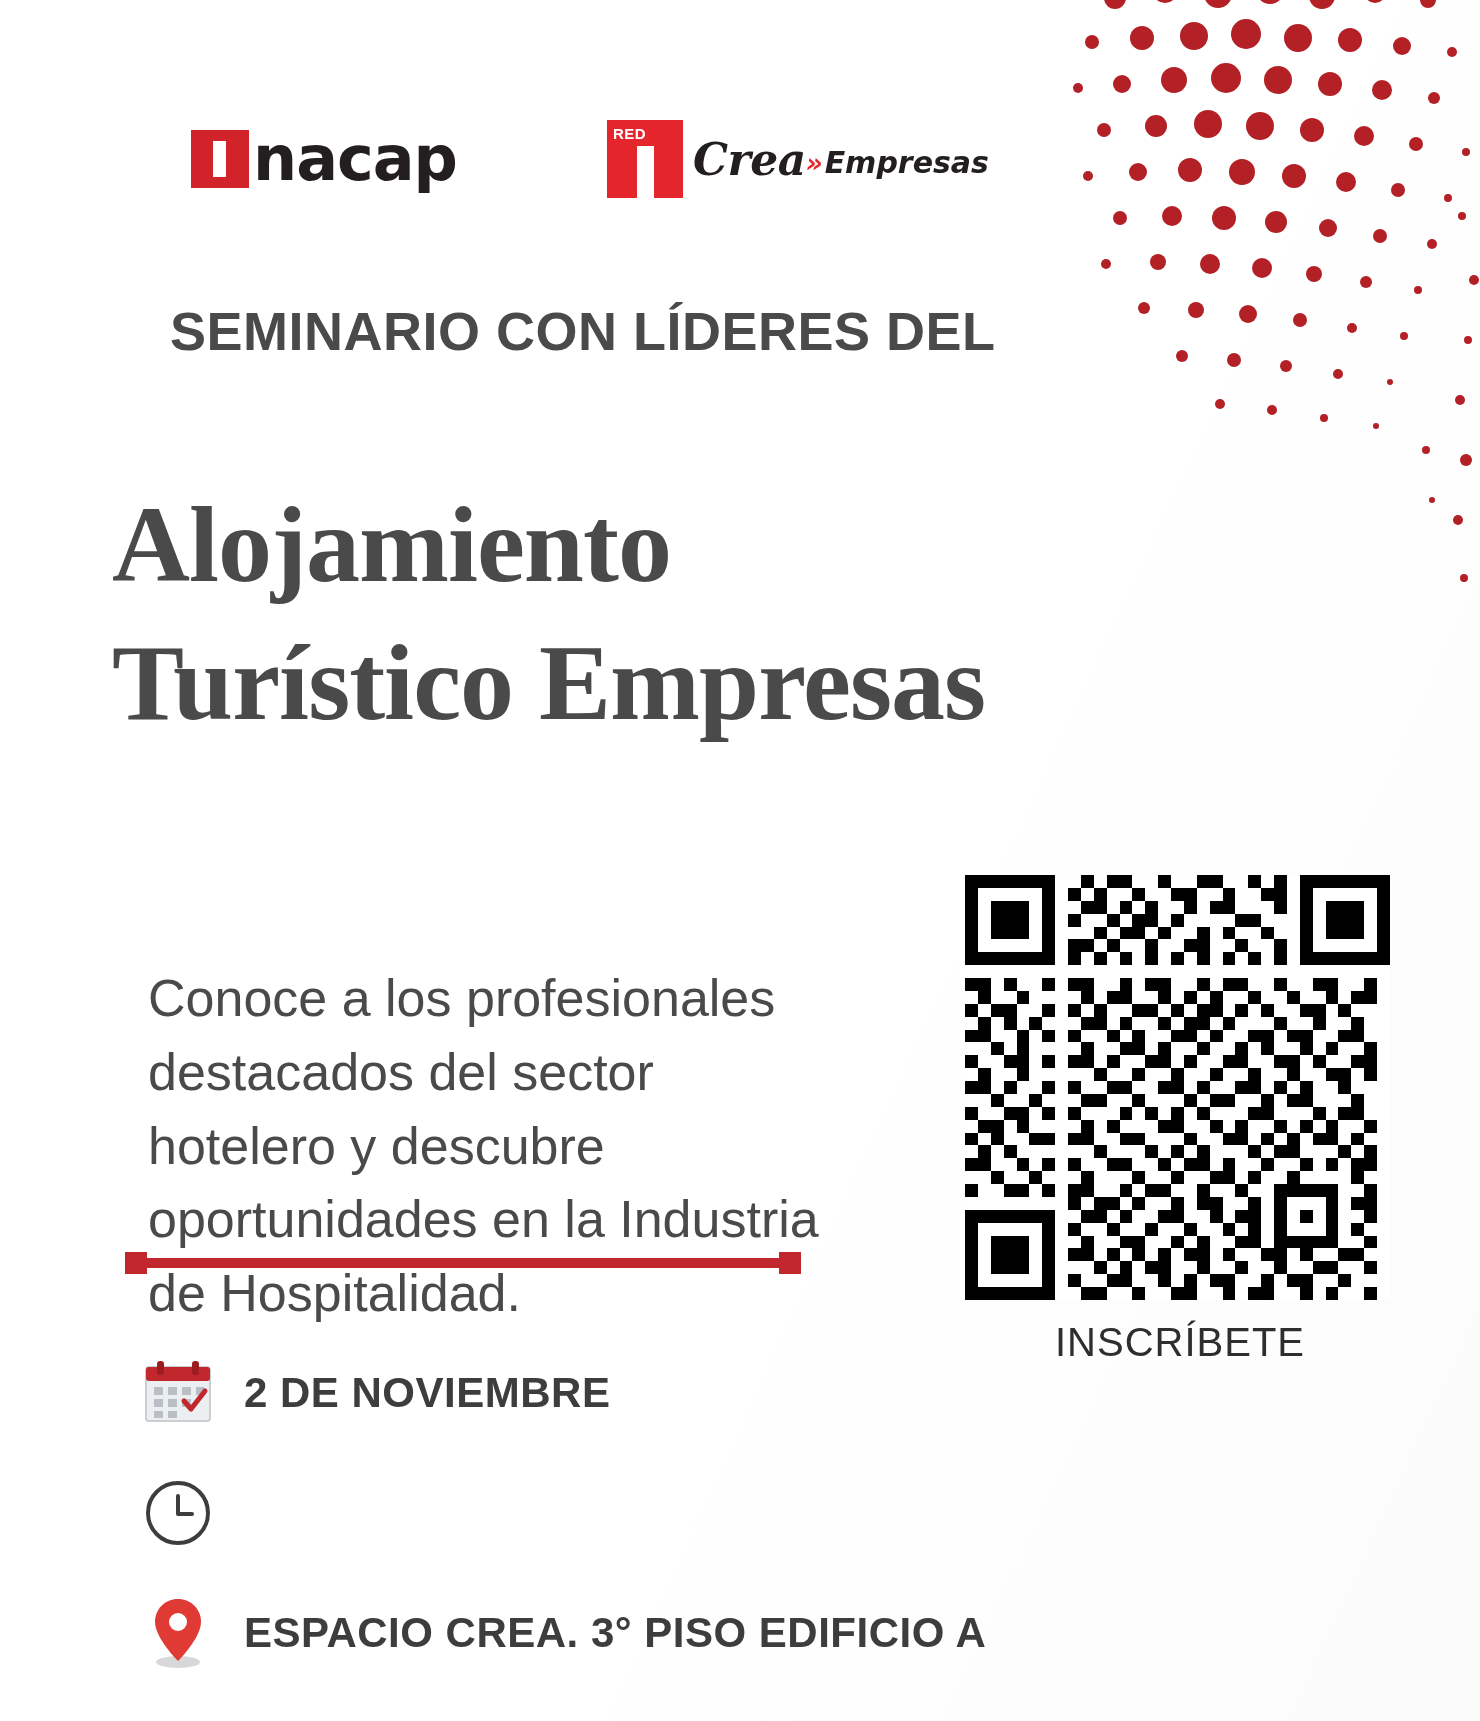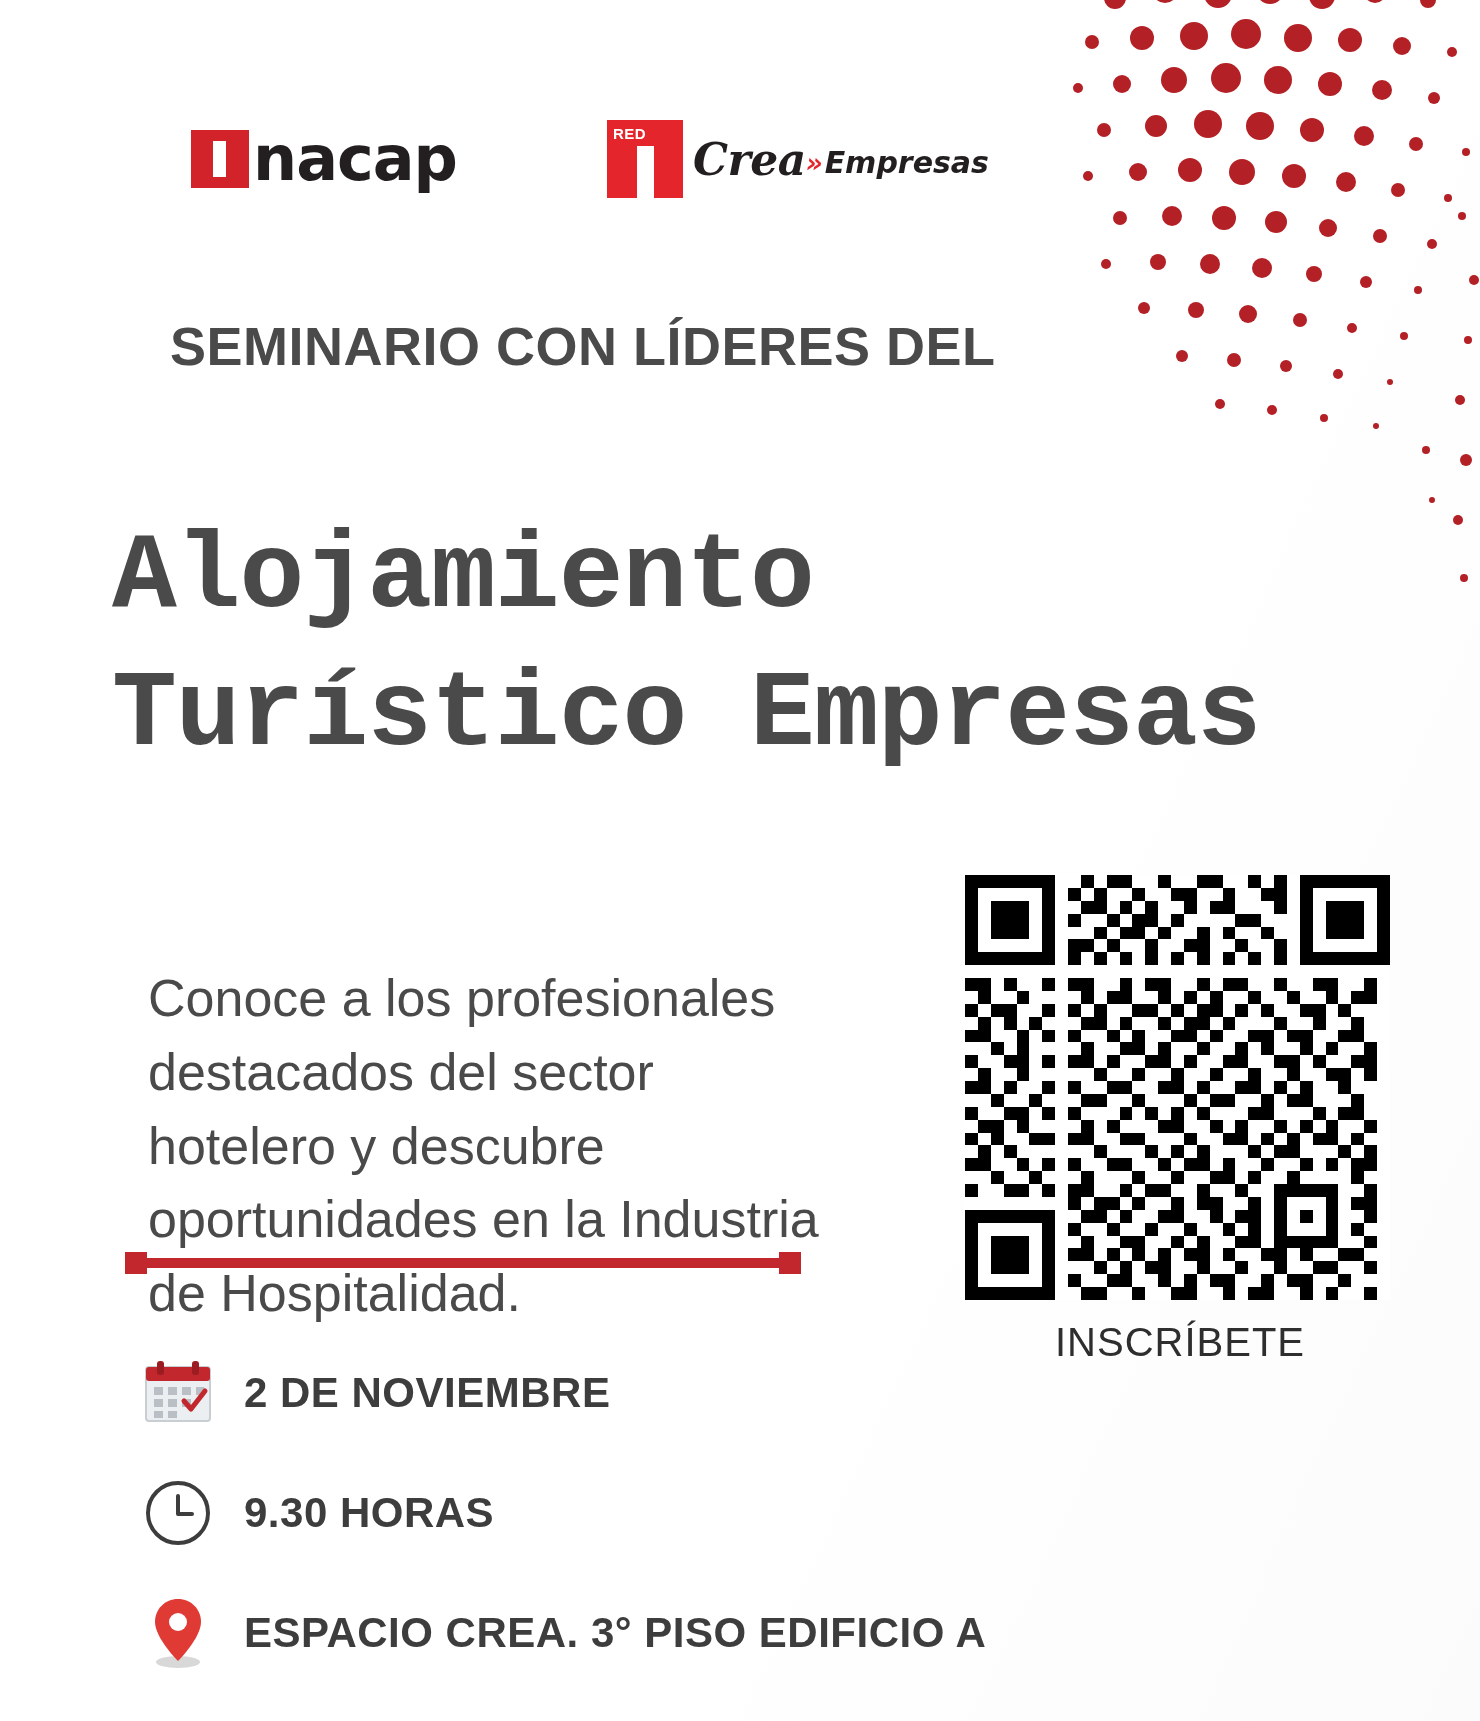--- a/index.html
+++ b/index.html
@@ -136,34 +136,34 @@
     color: #e4262c;
     font-size: 26px;
     font-weight: 700;
     letter-spacing: -4px;
     margin-right: 4px;
   }
 
   
   .kicker {
     position: absolute;
-    top: 315px;
+    top: 300px;
     left: 170px;
     font-family: "Liberation Sans", sans-serif;
     font-weight: 700;
     font-size: 54px;
     letter-spacing: 0.5px;
     color: #4a4a4a;
   }
   .title {
     position: absolute;
-    top: 508px;
+    top: 476px;
     left: 112px;
     width: 1220px;
-    font-family: Liberation Mono, monospace;
+    font-family: Liberation Serif, serif;
     font-weight: 700;
     font-size: 108px;
     line-height: 1.28;
     color: #4a4a4a;
     letter-spacing: -1px;
   }
 
   
   .lead {
     position: absolute;
@@ -394,21 +394,20 @@
       <span class="info-text">2 DE NOVIEMBRE</span>
     </div>
 
     <div class="info-row">
       <span class="info-icon">
         <svg width="70" height="70" viewBox="0 0 70 70" xmlns="http://www.w3.org/2000/svg">
           <circle cx="35" cy="35" r="30" fill="none" stroke="#3d3d3d" stroke-width="4"></circle>
           <path d="M35 18 V36 H49" fill="none" stroke="#3d3d3d" stroke-width="4" stroke-linecap="round" stroke-linejoin="round"></path>
         </svg>
       </span>
-      <span class="info-text">9.30 HORAS</span>
     </div>
 
     <div class="info-row">
       <span class="info-icon">
         <svg width="70" height="76" viewBox="0 0 70 76" xmlns="http://www.w3.org/2000/svg">
           <ellipse cx="35" cy="67" rx="22" ry="6" fill="#d8d8d8"></ellipse>
           <path d="M35 4 C22 4 12 14 12 27 C12 43 35 66 35 66 C35 66 58 43 58 27 C58 14 48 4 35 4 Z" fill="#e03a35"></path>
           <circle cx="35" cy="27" r="9" fill="#ffffff"></circle>
         </svg>
       </span>

